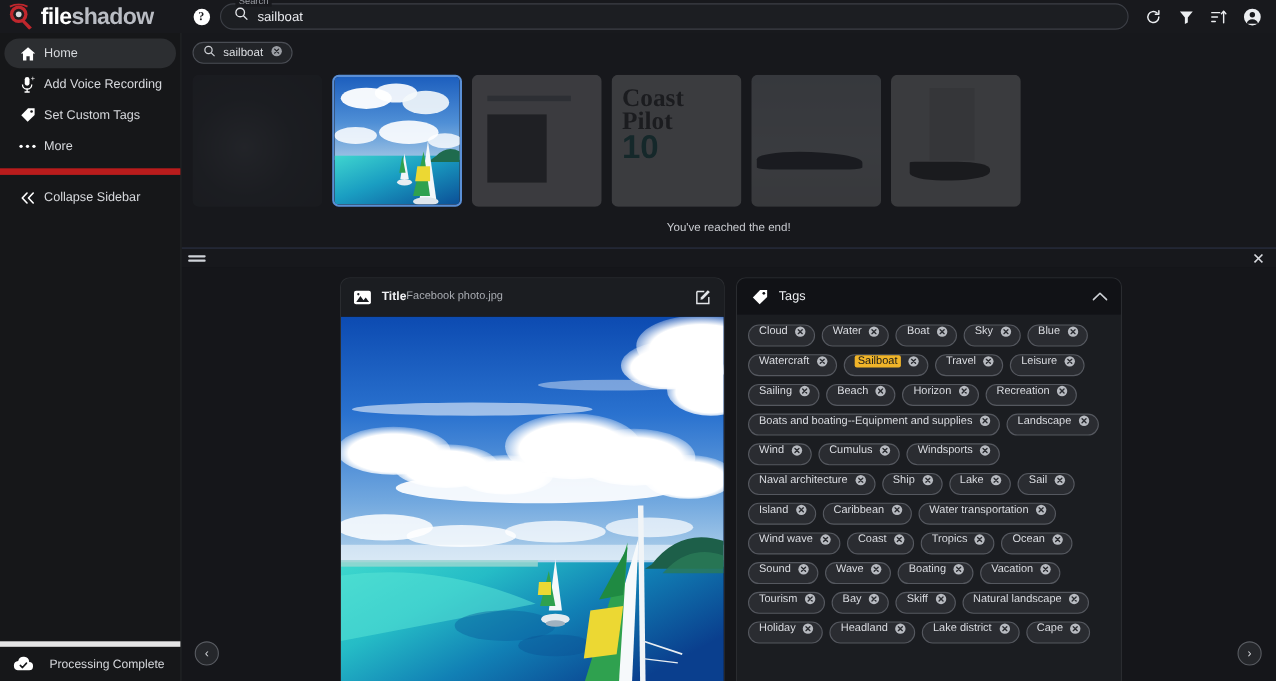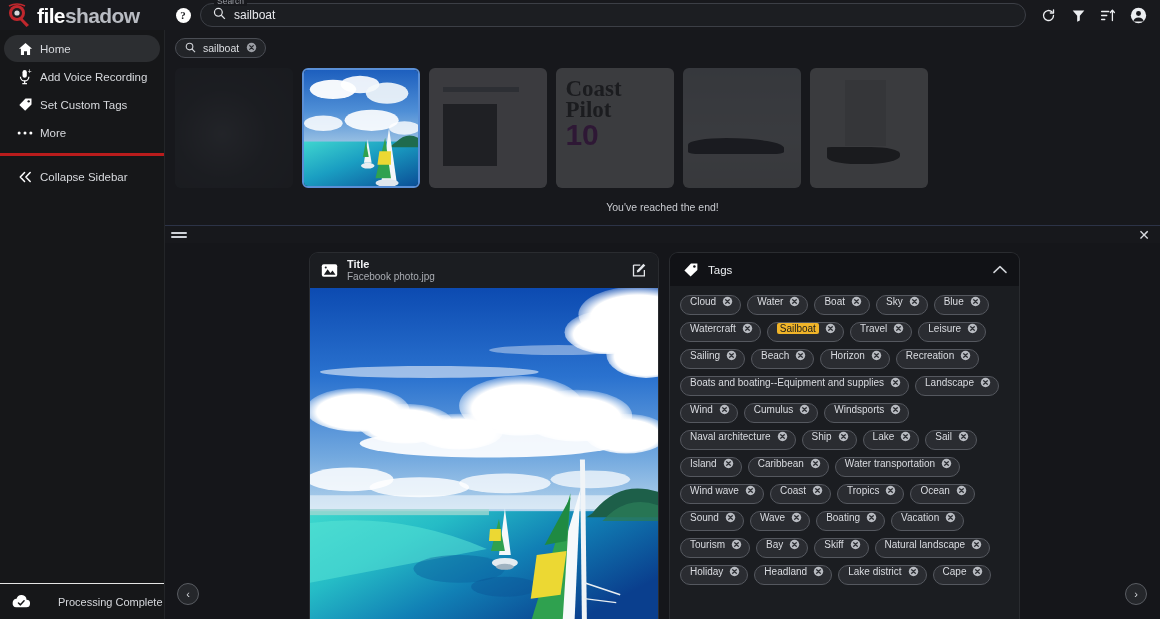--- a/index.html
+++ b/index.html
@@ -64,34 +64,34 @@
   .body { flex: 1 1 auto; display: flex; min-height: 0; position: relative; }
 
   
   .sidebar {
     width: 165px; flex: 0 0 165px;
     background: #161719;
     display: flex; flex-direction: column;
     border-right: 1px solid #232528;
     position: relative; z-index: 30;
   }
-  .side-group { padding: 4px 0 6px; border-bottom: 3px solid #b91c1c; }
+  .side-group { padding: 4px 0 6px; border-bottom: 6px solid #b91c1c; }
   .side-item {
     height: 27px; display: flex; align-items: center; gap: 0;
     padding: 0 6px; margin: 1px 4px; border-radius: 14px;
     cursor: pointer; color: #d7d9dd; font-size: 11.5px;
   }
   .side-item.active { background: #2c2e31; }
   .side-ico { width: 30px; flex: 0 0 30px; display: flex; align-items: center; justify-content: center; color: #fff; }
   .side-label { white-space: nowrap; }
   .side-group2 { padding: 6px 0; text-align: right; }
   .side-spacer { flex: 1 1 auto; }
   .side-status {
-    height: 36px; display: flex; align-items: center; gap: 16px;
-    border-top: 1px solid #e5e5e5; font-size: 11px; color: #d6d8dc;
+    height: 36px; display: flex; align-items: center; gap: 3px;
+    border-top: 5px solid #e5e5e5; font-size: 11px; color: #d6d8dc;
   }
   .status-ico { width: 42px; flex: 0 0 42px; display: flex; align-items: center; justify-content: center; }
 
   
   .main { flex: 1 1 auto; display: flex; flex-direction: column; min-width: 0; background: #15161a; }
 
   
   .results {
     flex: 0 0 195px; height: 195px; position: relative;
     padding: 8px 10px 0 10px;
@@ -115,21 +115,21 @@
   .thumb.selected { opacity: 1; border: 2px solid #5a8fd6; }
   .thumb-inner { position: absolute; inset: 0; }
   .end-note { text-align: center; font-size: 10.5px; color: #c9cbd0; margin-top: 13px; }
 
   
   .t-doc { background: #e9e9e9; }
   .t-doc::before { content:""; position:absolute; left:12%; top:16%; width:64%; height:5px; background:#9aa0aa; }
   .t-doc::after { content:""; position:absolute; left:12%; top:30%; width:46%; height:52%; background:#4b4b4b; }
   .t-coast { background:#ededed; }
   .t-coast .cp1 { position:absolute; left:8%; top:8%; font-size:23px; font-weight:700; color:#333; font-family:"Liberation Serif",serif; line-height:0.95; }
-  .t-coast .cp2 { position:absolute; left:8%; top:42%; font-size:30px; font-weight:700; color:#a21caf; }
+  .t-coast .cp2 { position:absolute; left:8%; top:42%; font-size:30px; font-weight:700; color:#0f766e; }
   .t-boat1 { background: linear-gradient(180deg,#cfd6dd 0%,#e3e7ea 58%,#d6d8d8 100%); }
   .t-boat1::after { content:""; position:absolute; left:4%; top:58%; width:82%; height:14%; background:#2a2f35; border-radius:40% 60% 12% 12%; }
   .t-boat2 { background:#e4e4e2; }
   .t-boat2::before { content:""; position:absolute; left:30%; top:10%; width:34%; height:55%; background:#c9c9c5; }
   .t-boat2::after { content:""; position:absolute; left:14%; top:66%; width:62%; height:14%; background:#2b2b2b; border-radius:6% 40% 48% 40%; }
   .t-blur1 { background: radial-gradient(circle at 40% 55%, #5a5f66 0%, #34383e 45%, #26292e 100%); }
 
   
   .splitter {
     flex: 0 0 18px; height: 18px;
@@ -158,21 +158,21 @@
     background: #1b1d21; border-radius: 9px 9px 0 0;
     border: 1px solid #2a2c30; border-bottom: none;
     overflow: hidden; display: flex; flex-direction: column;
   }
   .preview-card { width: 350px; flex: 0 0 350px; margin-top: 9px; }
   .card-head {
     height: 35px; flex: 0 0 35px; display: flex; align-items: center;
     padding: 0 11px; gap: 9px; background: #1b1d21;
   }
   .head-ico { width: 17px; height: 17px; flex: 0 0 17px; display:flex; align-items:center; justify-content:center; }
-  .head-texts { display: flex; flex-direction: column; justify-content: space-between; line-height: 1.15; flex: 1 1 auto; }
+  .head-texts { display: flex; flex-direction: row; justify-content: flex-start; line-height: 1.15; flex: 1 1 auto; }
   .head-title { font-size: 11px; font-weight: 700; color: #f0f1f4; }
   .head-sub { font-size: 10px; color: #a9acb2; }
   .head-act { cursor: pointer; color: #e3e5e9; display:flex; }
 
   .photo { flex: 1 1 auto; position: relative; overflow: hidden; background: #0a2a66; }
 
   
   .tags-card { flex: 1 1 auto; margin: 9px 0 0 10px; }
   .tags-head {
     height: 33px; flex: 0 0 33px; display: flex; align-items: center; gap: 9px;

